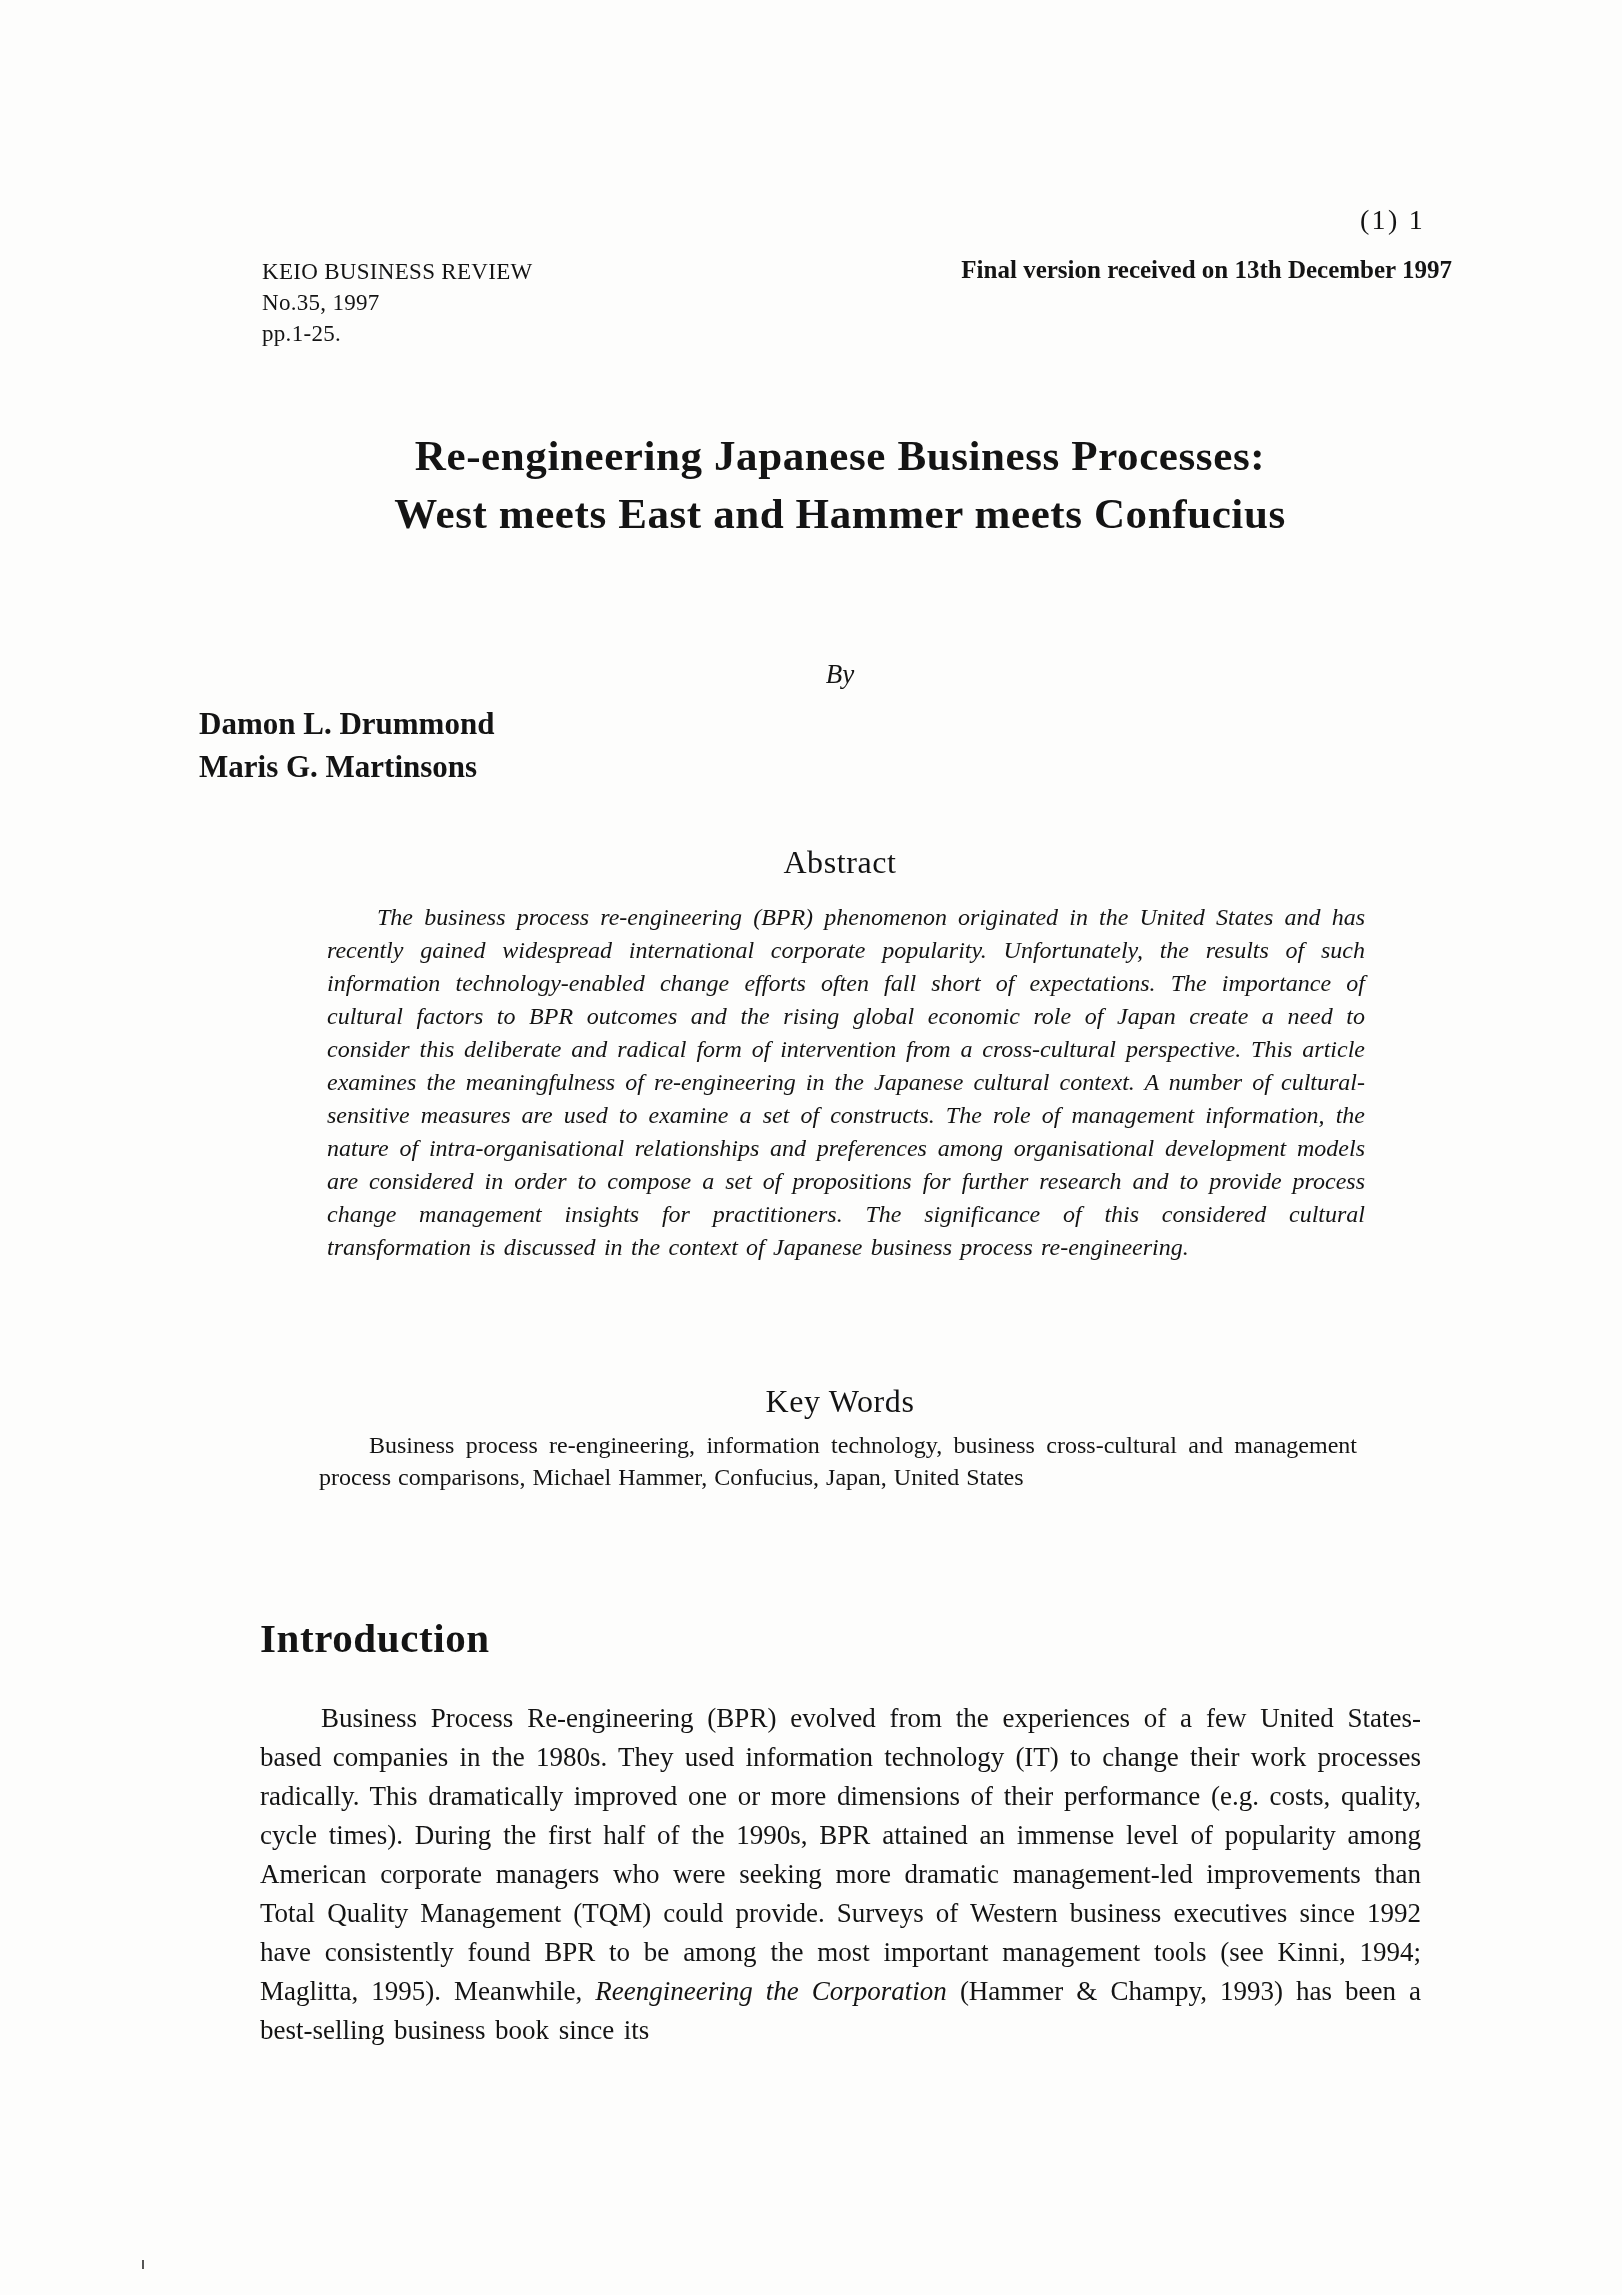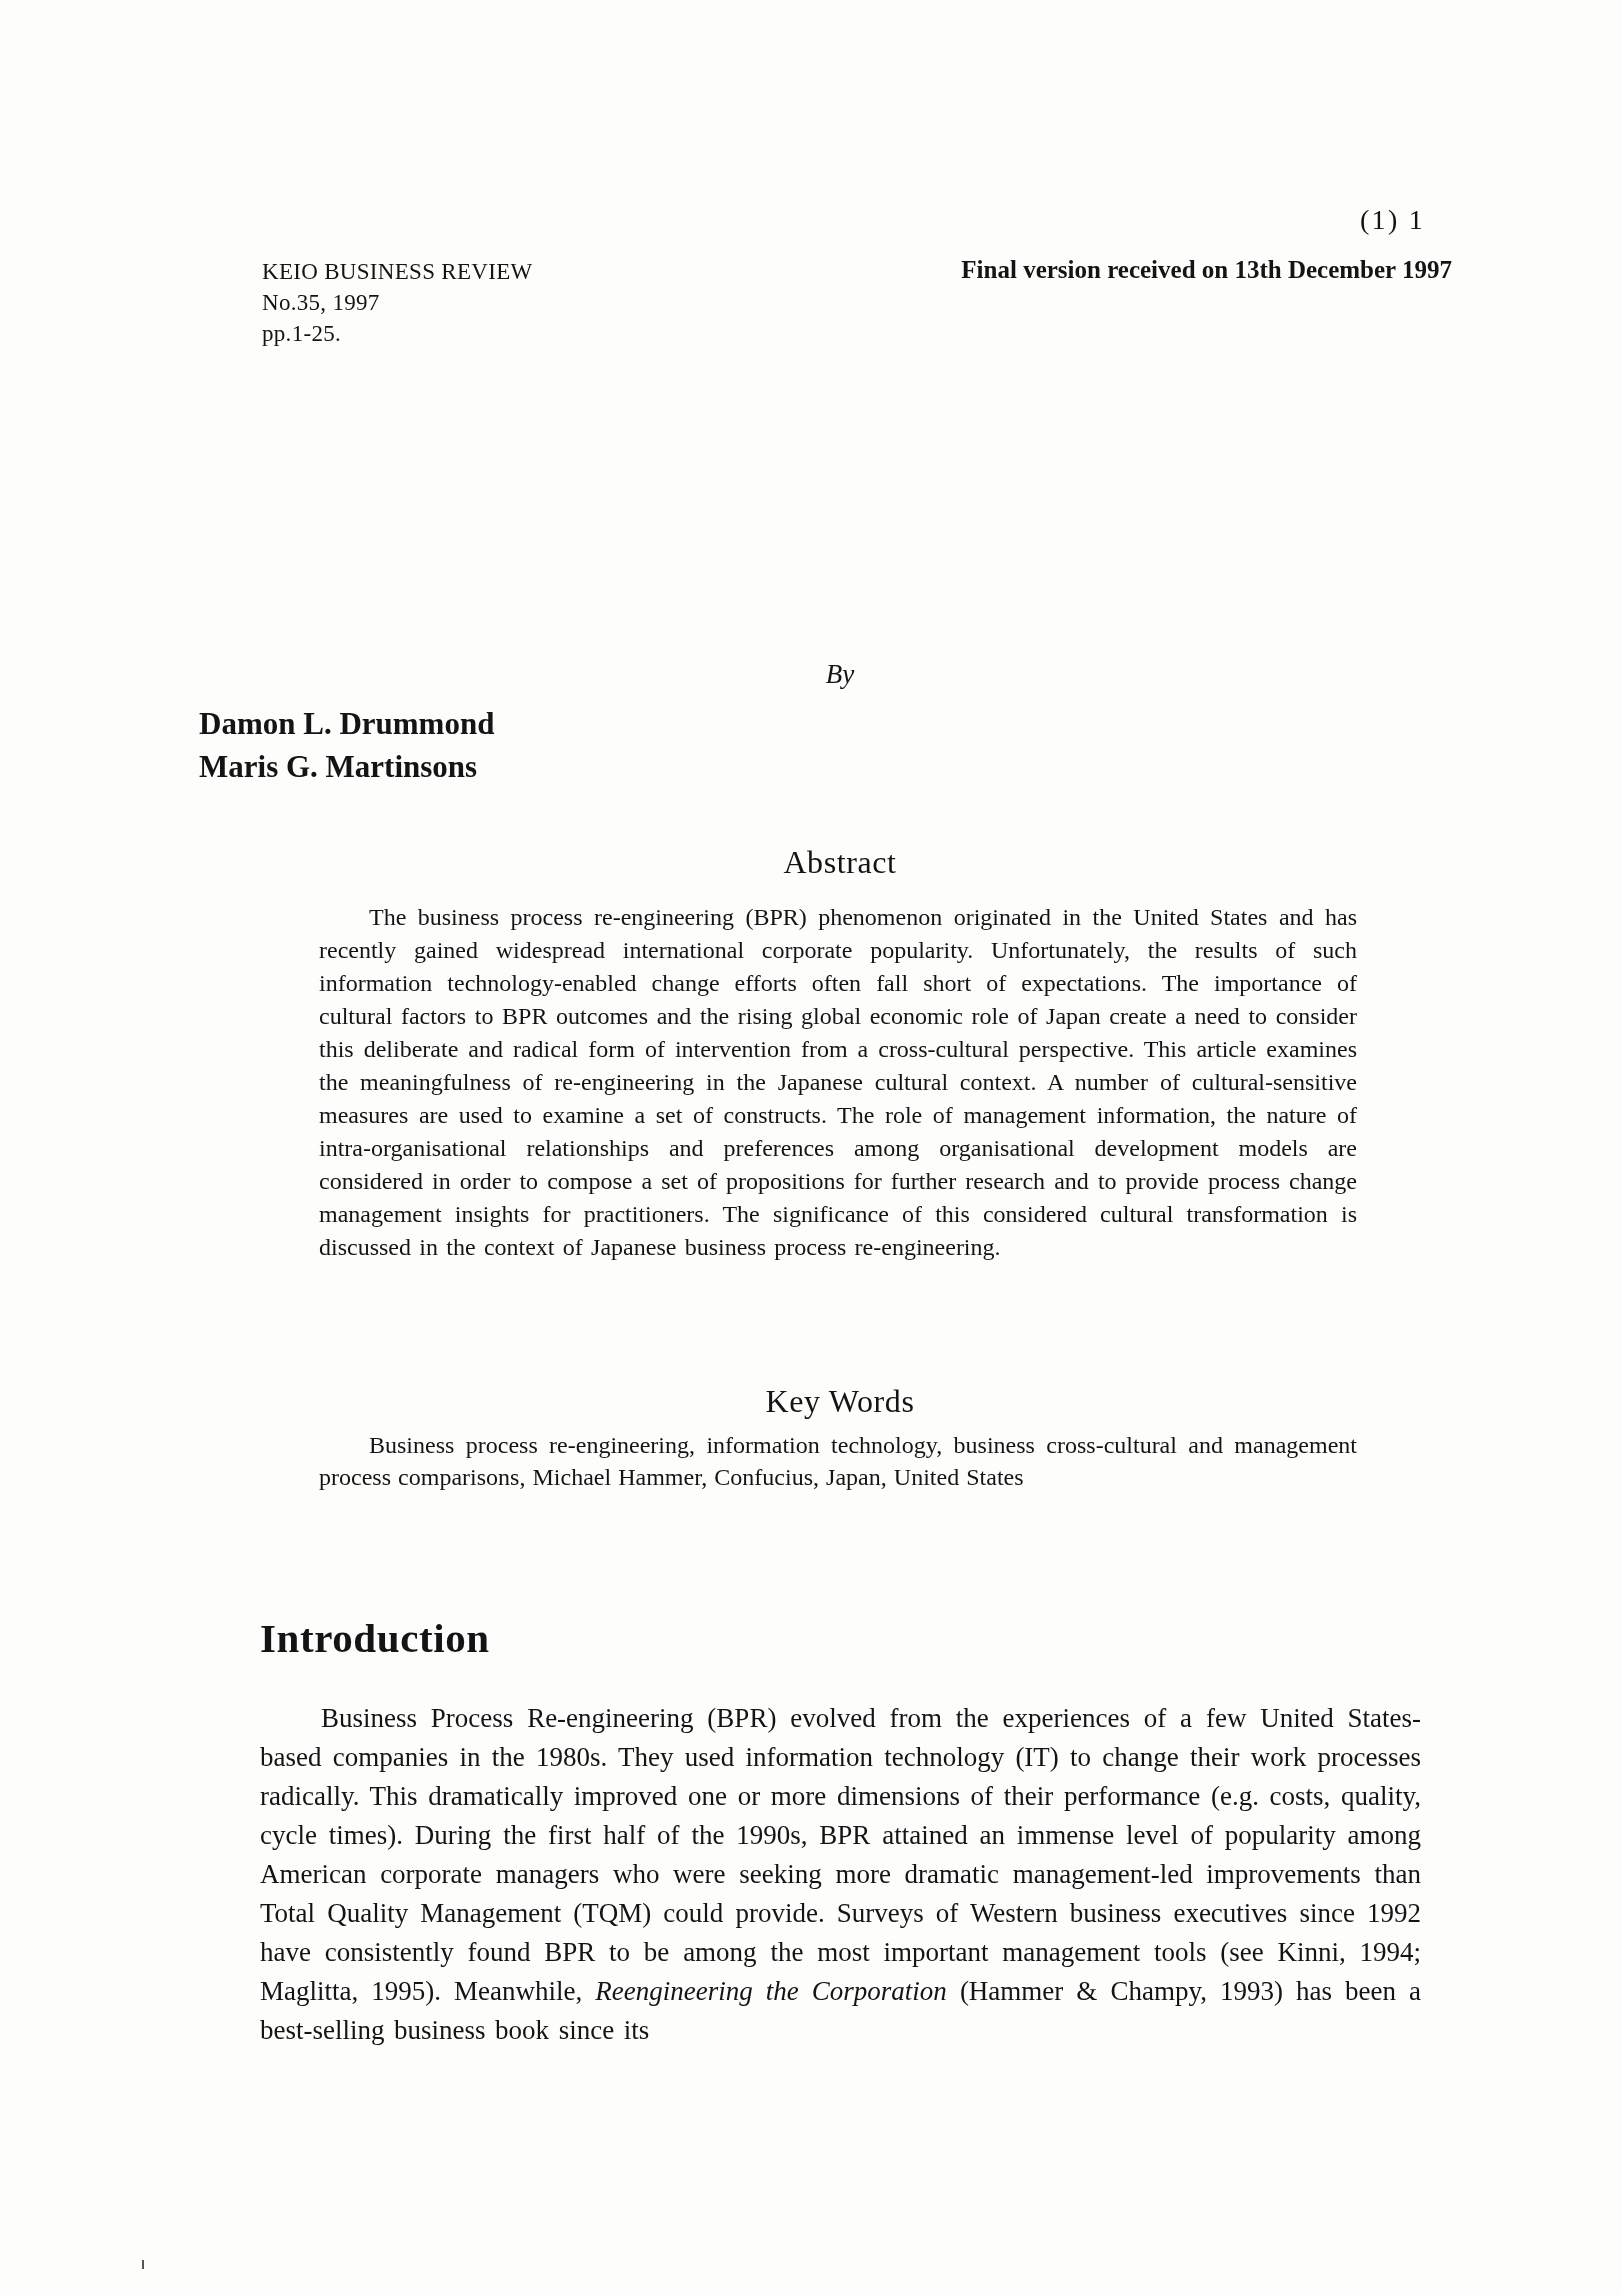--- a/index.html
+++ b/index.html
@@ -77,27 +77,28 @@
     text-align: center;
     font-size: 32px;
     font-weight: 400;
     letter-spacing: 0.6px;
   }
   .abstract-heading { top: 844px; }
   .keywords-heading { top: 1383px; }
   .abstract-body {
     position: absolute;
     top: 901px;
-    left: 319px;
+    left: 327px;
     width: 1038px;
     font-size: 24px;
     line-height: 33px;
     text-align: justify;
     text-indent: 50px;
     word-spacing: 2.3px;
+    font-style: italic;
   }
   .keywords-body {
     position: absolute;
     top: 1429px;
     left: 319px;
     width: 1038px;
     font-size: 24px;
     line-height: 32px;
     text-align: justify;
     text-indent: 50px;
@@ -139,20 +140,24 @@
   <div class="page-number">(1) 1</div>
 
   <div class="journal-block">
     <div>KEIO BUSINESS REVIEW</div>
     <div>No.35, 1997</div>
     <div>pp.1-25.</div>
   </div>
 
   <div class="received-note">Final version received on 13th December 1997</div>
 
+  <div class="title-block">
+    <div>Re-engineering Japanese Business Processes:</div>
+    <div>West meets East and Hammer meets Confucius</div>
+  </div>
 
   <div class="byline">By</div>
 
   <div class="authors-block">
     <div>Damon L. Drummond</div>
     <div>Maris G. Martinsons</div>
   </div>
 
   <div class="section-heading-centered abstract-heading">Abstract</div>
 

